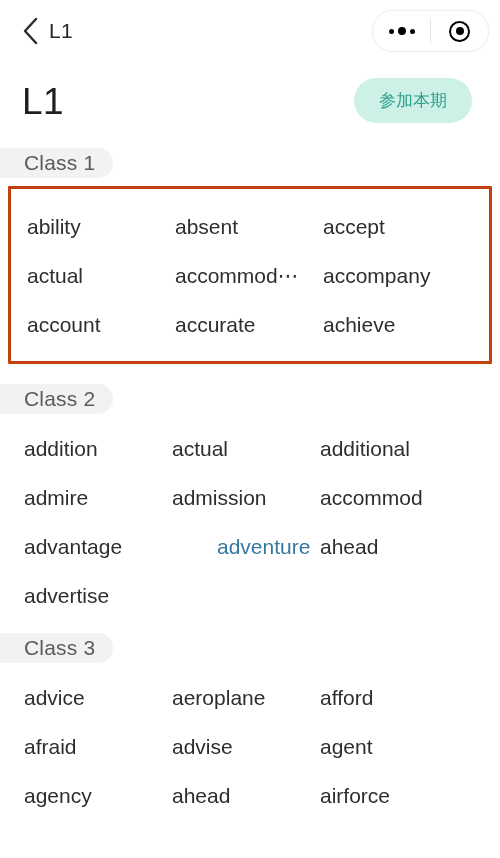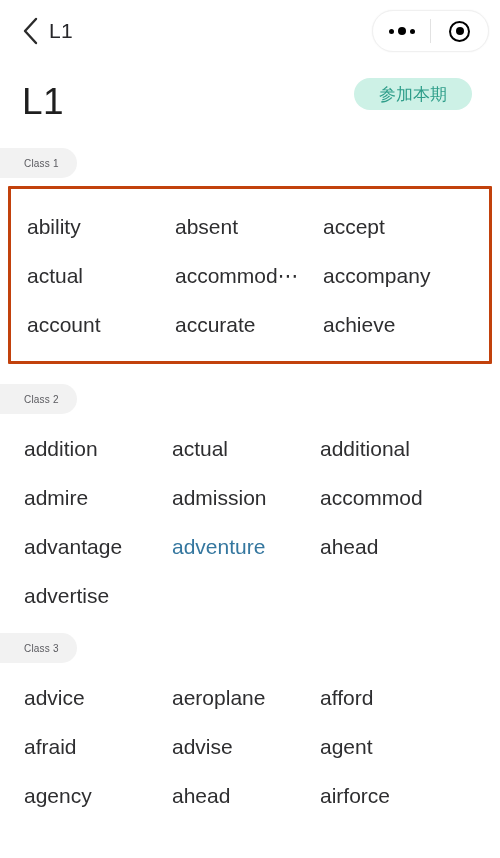--- a/index.html
+++ b/index.html
@@ -126,21 +126,21 @@
     line-height: 44px;
     color: #1f1f1f;
     font-weight: 400;
     letter-spacing: 0.5px;
   }
   .join-badge {
     position: absolute;
     right: 28px;
     top: 2px;
     min-width: 118px;
-    height: 32px;
+    height: 45px;
     border-radius: 23px;
     background: #cdf1e6;
     color: #2f9e8a;
     font-size: 17px;
     display: flex;
     align-items: center;
     justify-content: center;
     padding: 0 16px;
     box-sizing: border-box;
     cursor: pointer;
@@ -149,21 +149,21 @@
   
   .section { position: relative; }
   .class-pill {
     display: inline-flex;
     align-items: center;
     height: 30px;
     padding: 0 18px 0 24px;
     border-radius: 0 15px 15px 0;
     background: #f2f2f2;
     color: #5a5a5f;
-    font-size: 10px;
+    font-size: 21px;
     letter-spacing: 0.2px;
   }
 
   .word-grid {
     display: grid;
     grid-template-columns: 148px 148px 1fr;
     padding: 10px 0 0 24px;
     box-sizing: border-box;
   }
   .word {
@@ -171,21 +171,21 @@
     line-height: 49px;
     height: 49px;
     color: #2e2e30;
     white-space: nowrap;
     overflow: hidden;
     text-overflow: ellipsis;
     padding-right: 6px;
     box-sizing: border-box;
     cursor: pointer;
   }
-  .word.learned { color: #35779f; }
+  .word.learned { color: #35779f; margin-left: 45px; }
 
   
   .hl-frame {
     position: relative;
     margin: 8px 8px 0 8px;
     border: 3px solid #c2410c;
     border-radius: 1px;
     box-sizing: border-box;
   }
   .hl-frame .word-grid {

